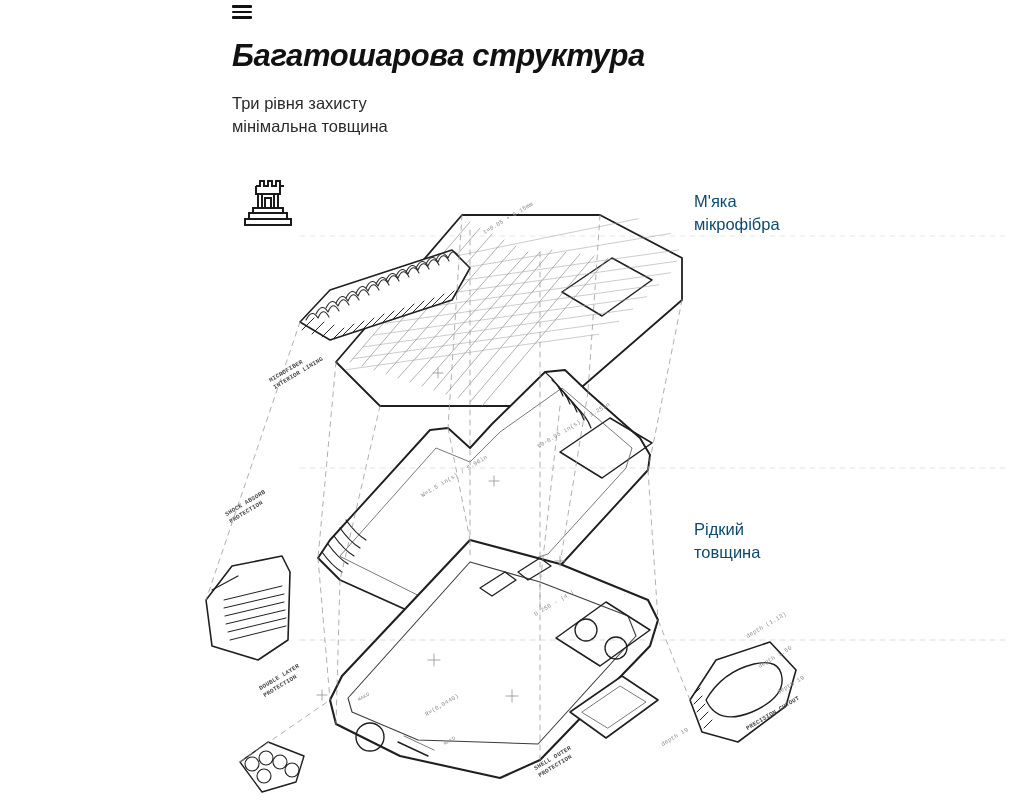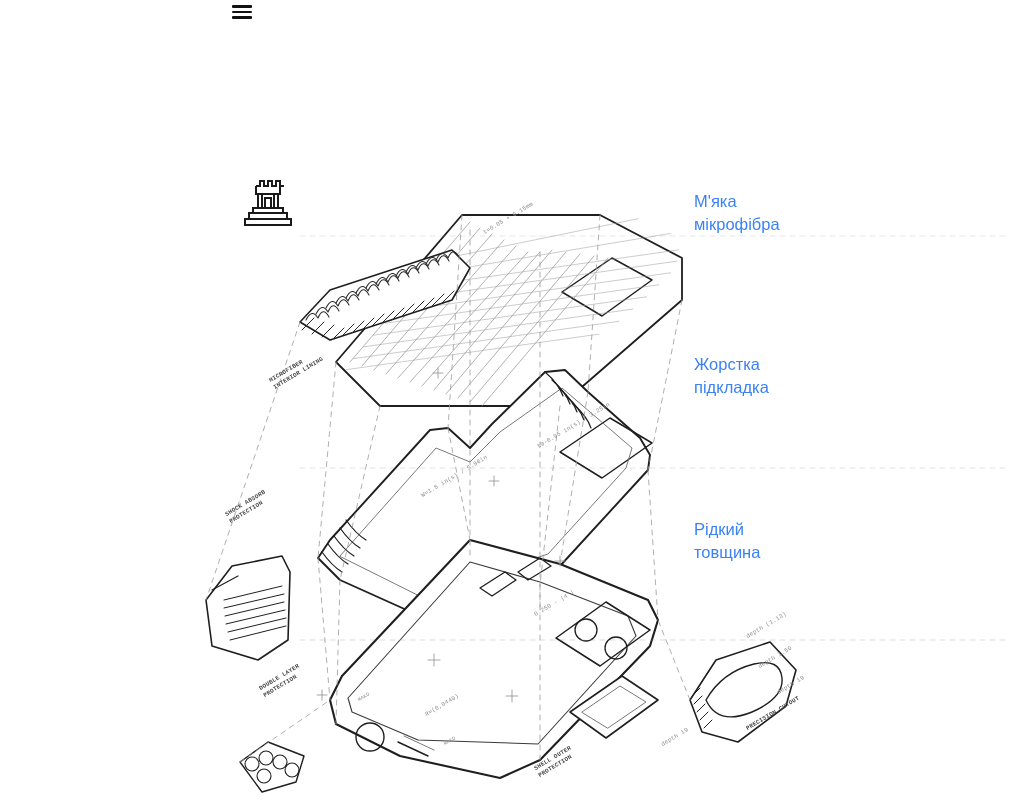--- a/index.html
+++ b/index.html
@@ -71,21 +71,21 @@
     top: 172px;
     width: 64px;
     height: 56px;
   }
 
   
   .side-label {
     position: absolute;
     font-size: 16.5px;
     line-height: 23px;
-    color: #3b82f6;
+    color: #0c4a6e;
     white-space: pre-line;
   }
   .label-1 { left: 694px; top: 190px; }
   .label-2 { left: 694px; top: 353px; }
   .label-3 { left: 694px; top: 518px; }
 
   
   .diagram {
     position: absolute;
     left: 0;
@@ -126,38 +126,39 @@
 <body>
 
 <div class="page">
 
   <div class="menu-icon">
     <span></span>
     <span></span>
     <span></span>
   </div>
 
+  <div class="title">Багатошарова структура</div>
+  <div class="subtitle">Три рівня захисту
+мінімальна товщина</div>
 
   <div class="tower-icon">
     <svg viewBox="0 0 64 56" width="64" height="56" fill="none" stroke="#1a1a1a" stroke-width="2">
       <path d="M20 14 h4 v-5 h4 v5 h4 v-5 h4 v5 h4 v-5 h4 v5 h4"></path>
       <path d="M20 14 v8 h24 v-8"></path>
       <path d="M22 22 v14 h20 v-14"></path>
       <path d="M17 36 h30 v5 h-30 z"></path>
       <path d="M13 41 h38 v6 h-38 z"></path>
       <path d="M9 47 h46 v6 h-46 z"></path>
       <path d="M29 26 h6 v10 h-6 z"></path>
       <path d="M26 22 v14 M38 22 v14"></path>
     </svg>
   </div>
 
   <div class="side-label label-1">М'яка
 мікрофібра</div>
-  <div class="side-label label-2">Жорстка
-підкладка</div>
   <div class="side-label label-3">Рідкий
 товщина</div>
 
   <svg class="diagram" viewBox="0 0 1024 800">
     <g fill="none" stroke="#1f1f1f" stroke-width="1.6" stroke-linejoin="round" stroke-linecap="round">
 
       <g>
         <path d="M336 362 L462 215 L600 215 L682 258 L682 300 L560 406 L380 406 Z" fill="#ffffff" stroke="#1f1f1f" stroke-width="1.8"></path>
 
         <path d="M562 292 L612 258 L652 280 L602 316 Z" stroke="#1f1f1f" stroke-width="1.5"></path>

